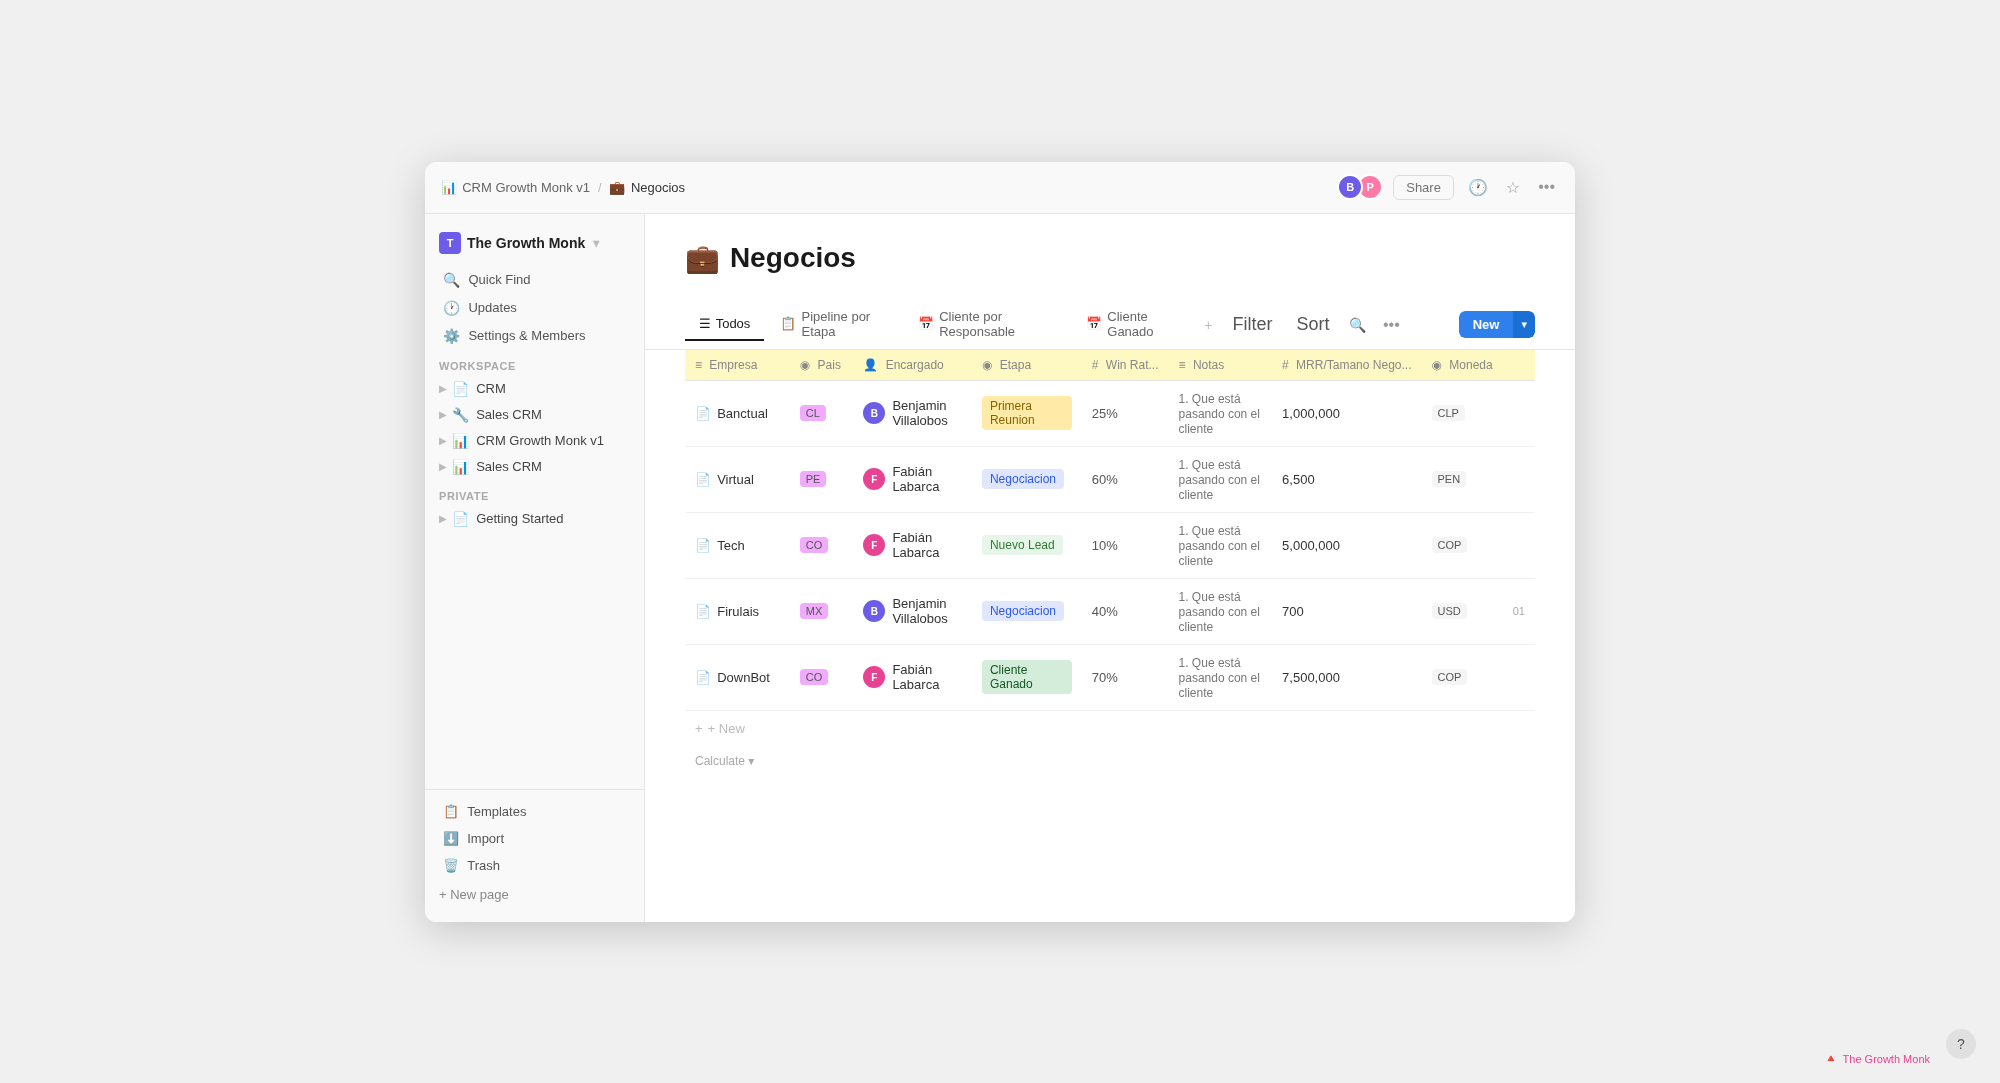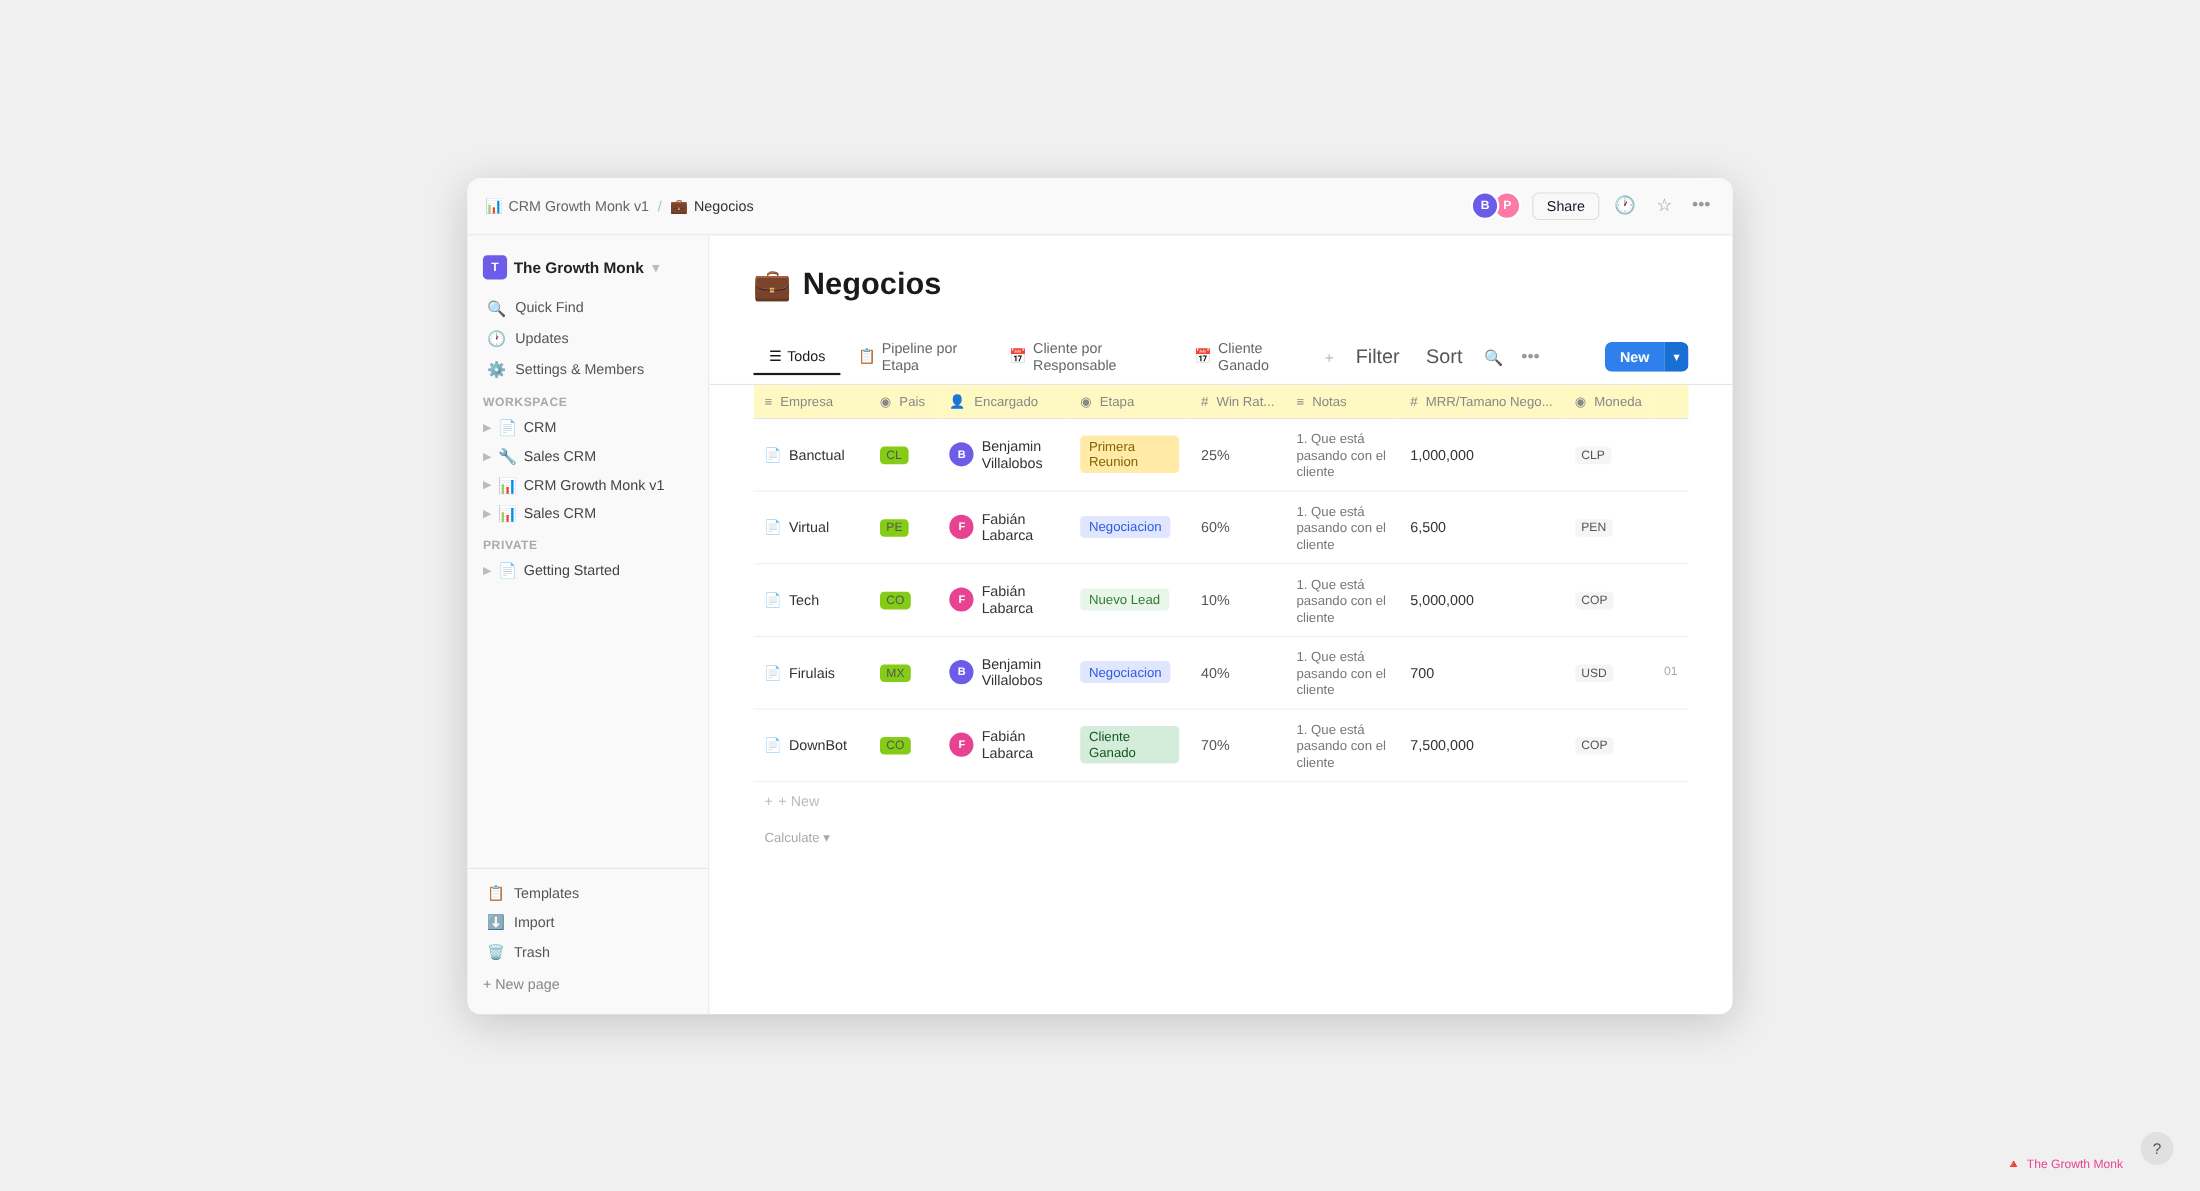--- a/index.html
+++ b/index.html
@@ -76,21 +76,21 @@
       color: #fff;
     }
     .avatar-b { background: #6c5ce7; margin-right: -6px; z-index: 2; }
     .avatar-p { background: #fd79a8; }
     .btn-share {
       background: none;
       border: 1px solid #ddd;
       border-radius: 6px;
       padding: 4px 12px;
       font-size: 13px;
-      color: #0f172a;
+      color: #737373;
       cursor: pointer;
     }
     .icon-btn {
       background: none;
       border: none;
       cursor: pointer;
       color: #999;
       font-size: 16px;
       padding: 4px;
       display: flex;
@@ -319,21 +319,21 @@
     }
     .empresa-cell {
       display: flex;
       align-items: center;
       gap: 6px;
       font-weight: 500;
     }
     .empresa-icon { color: #888; font-size: 13px; }
     .country-badge {
       display: inline-block;
-      background: #84cc16;
+      background: #f0abfc;
       border-radius: 4px;
       padding: 2px 6px;
       font-size: 11px;
       color: #555;
       font-weight: 500;
     }
     .encargado-cell {
       display: flex;
       align-items: center;
       gap: 7px;

